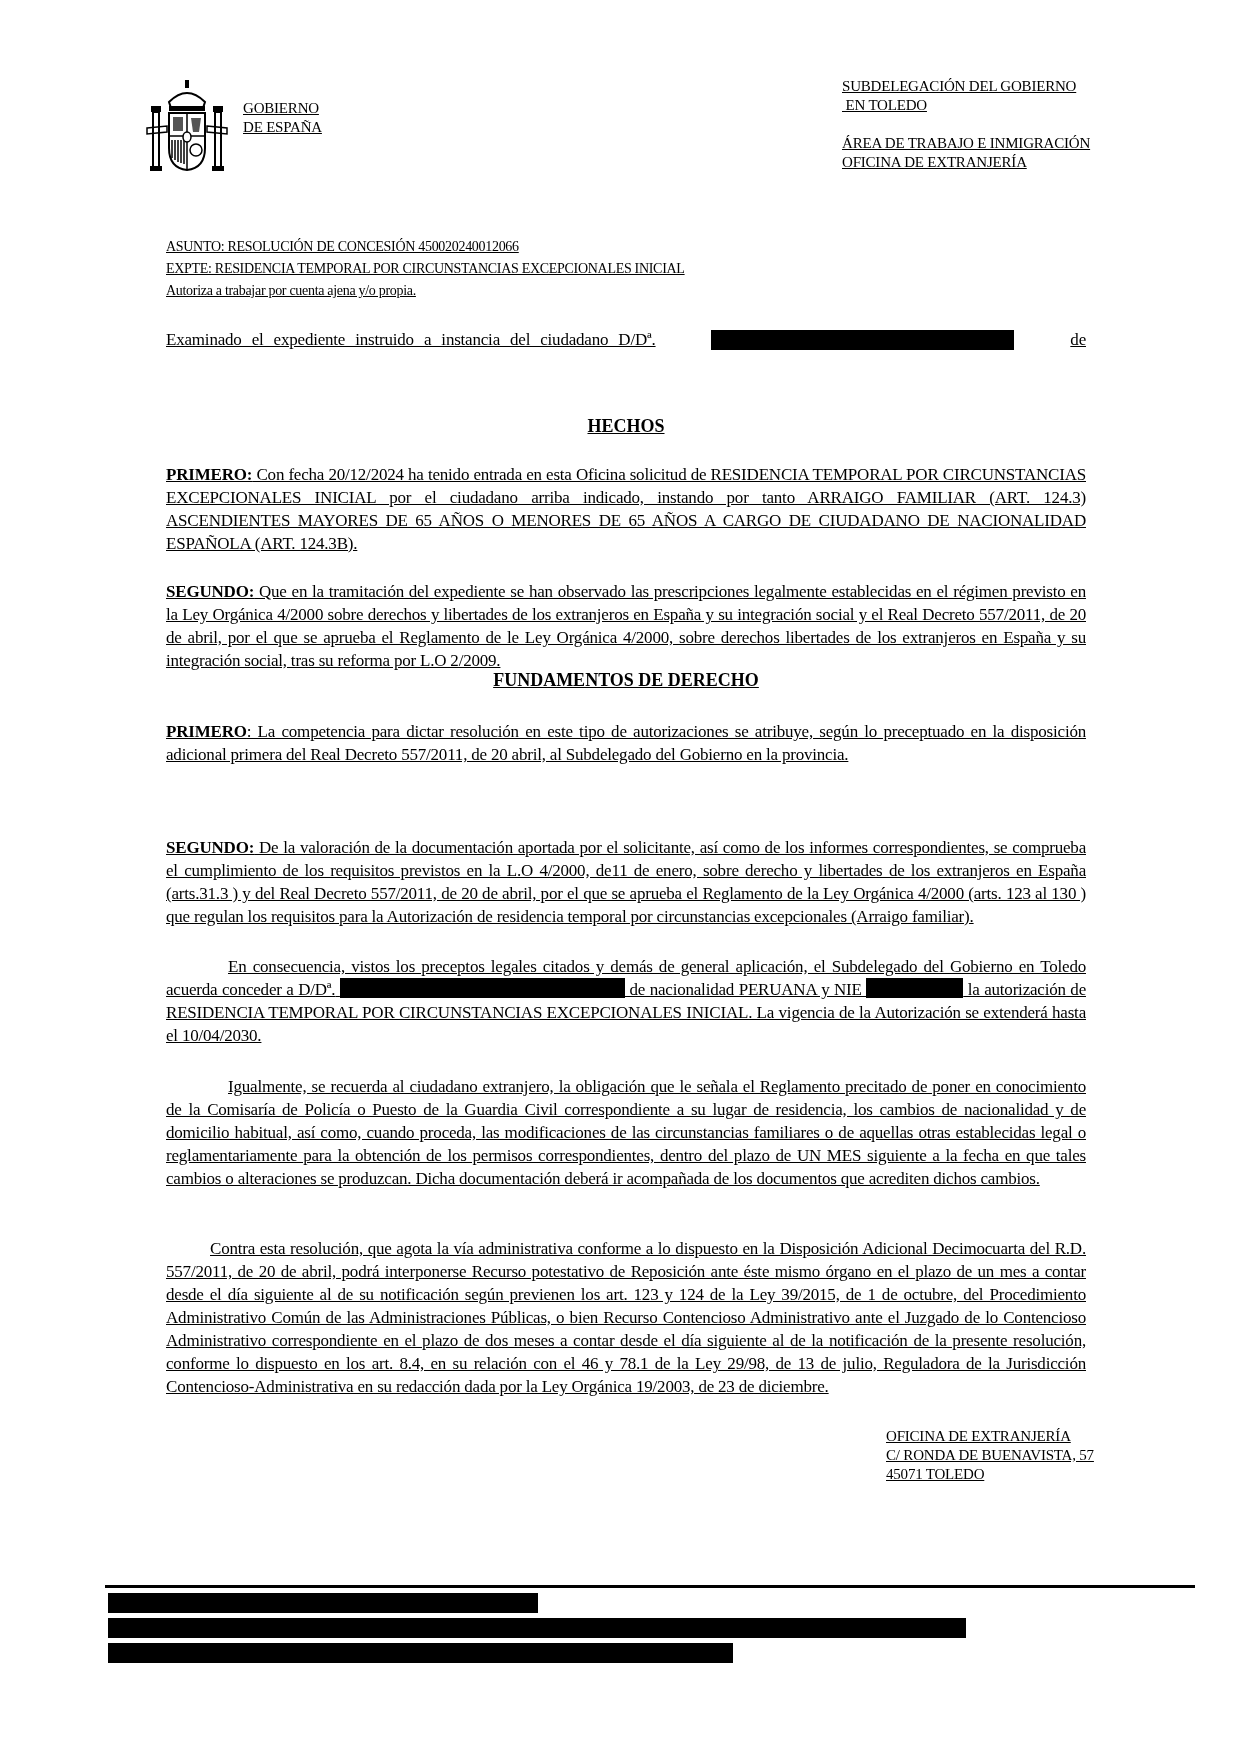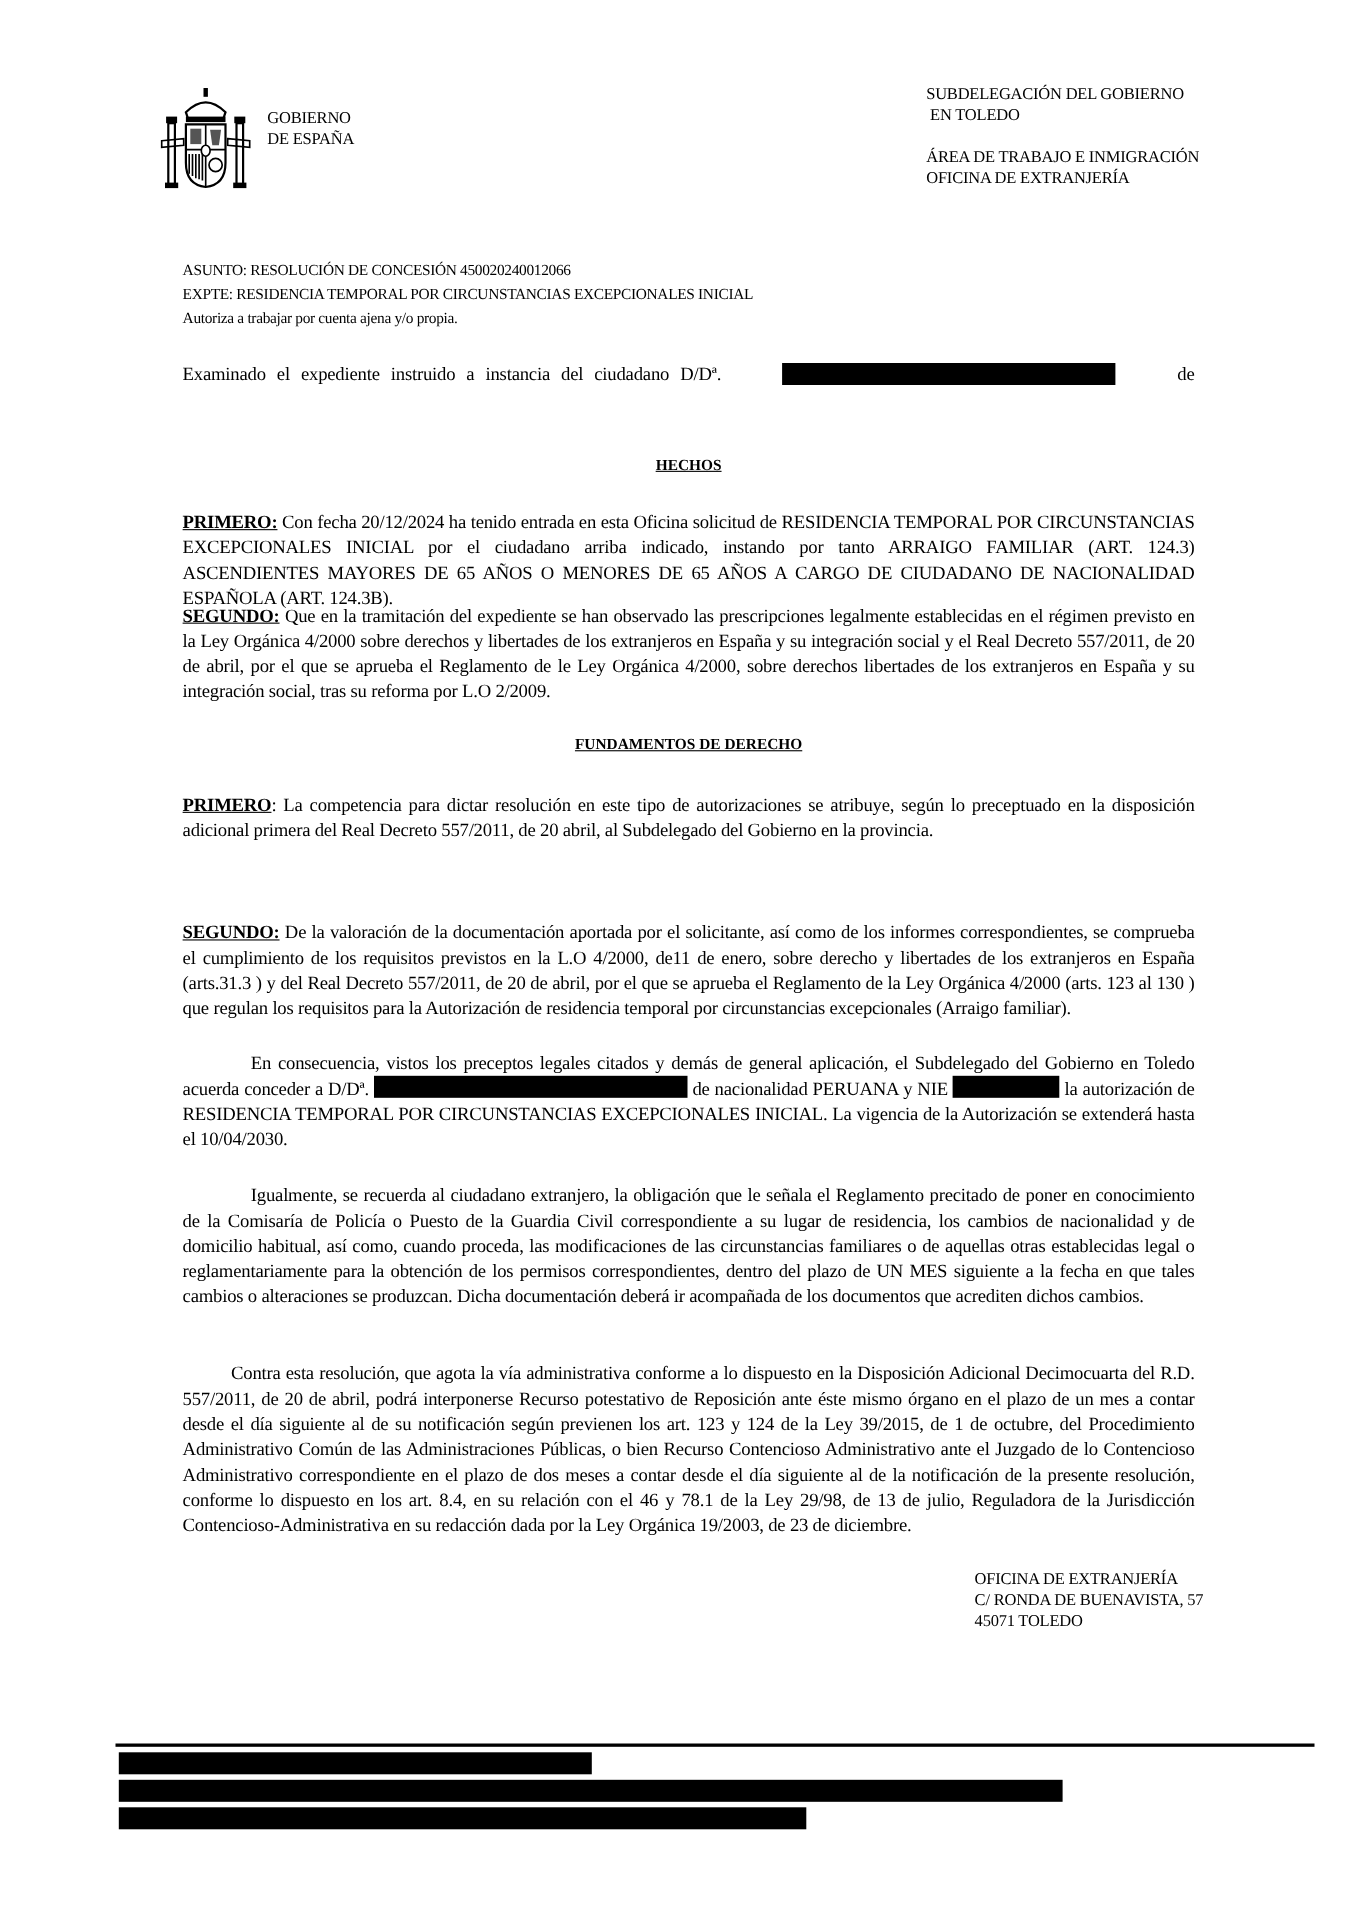--- a/index.html
+++ b/index.html
@@ -1,27 +1,27 @@
 <!DOCTYPE html>
 <html><head>
 <meta charset="utf-8">
 <style>
   html, body { margin: 0; padding: 0; background: #ffffff; }
   body { width: 1240px; height: 1755px; position: relative; overflow: hidden;
          font-family: "Liberation Serif", "DejaVu Serif", serif; color: #000; }
-  .abs { position: absolute; }
+  .abs { position: absolute; text-decoration: underline; }
   .coat { left: 143px; top: 80px; width: 88px; height: 92px; }
   .gov { left: 243px; top: 99px; font-size: 15px; line-height: 19px; letter-spacing: -0.2px; }
   .dept { left: 842px; top: 77px; font-size: 15px; line-height: 19px; letter-spacing: -0.2px; }
   .dept .gap { height: 19px; }
   .meta { left: 166px; top: 236px; width: 920px; }
   .meta .user { font-size: 12px; line-height: 13px; }
   .meta .line { font-size: 14px; line-height: 22px; letter-spacing: -0.3px; }
   .body { left: 166px; width: 920px; font-size: 17px; line-height: 23px; text-align: justify; letter-spacing: -0.2px; }
-  .h { font-weight: bold; text-decoration: underline; text-align: center; font-size: 14px; width: 920px; left: 166px; }
+  .h { font-weight: bold; text-decoration: underline; text-align: center; font-size: 18px; width: 920px; left: 166px; }
   .lbl { font-weight: bold; text-decoration: underline; }
   .redact { display: inline-block; background: #000; height: 20px; vertical-align: -3px; }
   .indent { text-indent: 62px; }
   .indent2 { text-indent: 44px; }
   .addr { left: 886px; top: 1427px; font-size: 15px; line-height: 19px; letter-spacing: -0.2px; }
   .rule { left: 105px; top: 1585px; width: 1090px; height: 3px; background: #000; }
   .rbar { background: #000; height: 20px; left: 108px; }
 </style>
 </head>
 <body>
@@ -80,21 +80,21 @@
     <span>de</span>
   </div>
 </div>
 
 <div class="abs h" style="top:416px;">HECHOS</div>
 
 <div class="abs body" style="top:463px;">
   <span class="lbl">PRIMERO:</span><span> Con fecha 20/12/2024 ha tenido entrada en esta Oficina solicitud de RESIDENCIA TEMPORAL POR CIRCUNSTANCIAS EXCEPCIONALES INICIAL por el ciudadano arriba indicado, instando por tanto ARRAIGO FAMILIAR (ART. 124.3) ASCENDIENTES MAYORES DE 65 AÑOS O MENORES DE 65 AÑOS A CARGO DE CIUDADANO DE NACIONALIDAD ESPAÑOLA (ART. 124.3B).</span>
 </div>
 
-<div class="abs body" style="top:548px;">
+<div class="abs body" style="top:580px;">
   <span class="lbl">SEGUNDO:</span><span> Que en la tramitación del expediente se han observado las prescripciones legalmente establecidas en el régimen previsto en la Ley Orgánica 4/2000 sobre derechos y libertades de los extranjeros en España y su integración social y el Real Decreto 557/2011, de 20 de abril, por el que se aprueba el Reglamento de le Ley Orgánica 4/2000, sobre derechos libertades de los extranjeros en España y su integración social, tras su reforma por L.O 2/2009.</span>
 </div>
 
 <div class="abs h" style="top:670px;">FUNDAMENTOS DE DERECHO</div>
 
 <div class="abs body" style="top:720px;">
   <span class="lbl">PRIMERO</span><span>: La competencia para dictar resolución en este tipo de autorizaciones se atribuye, según lo preceptuado en la disposición adicional primera del Real Decreto 557/2011, de 20 abril,  al Subdelegado del Gobierno en la provincia.</span>
 </div>
 
 <div class="abs body" style="top:836px;">

